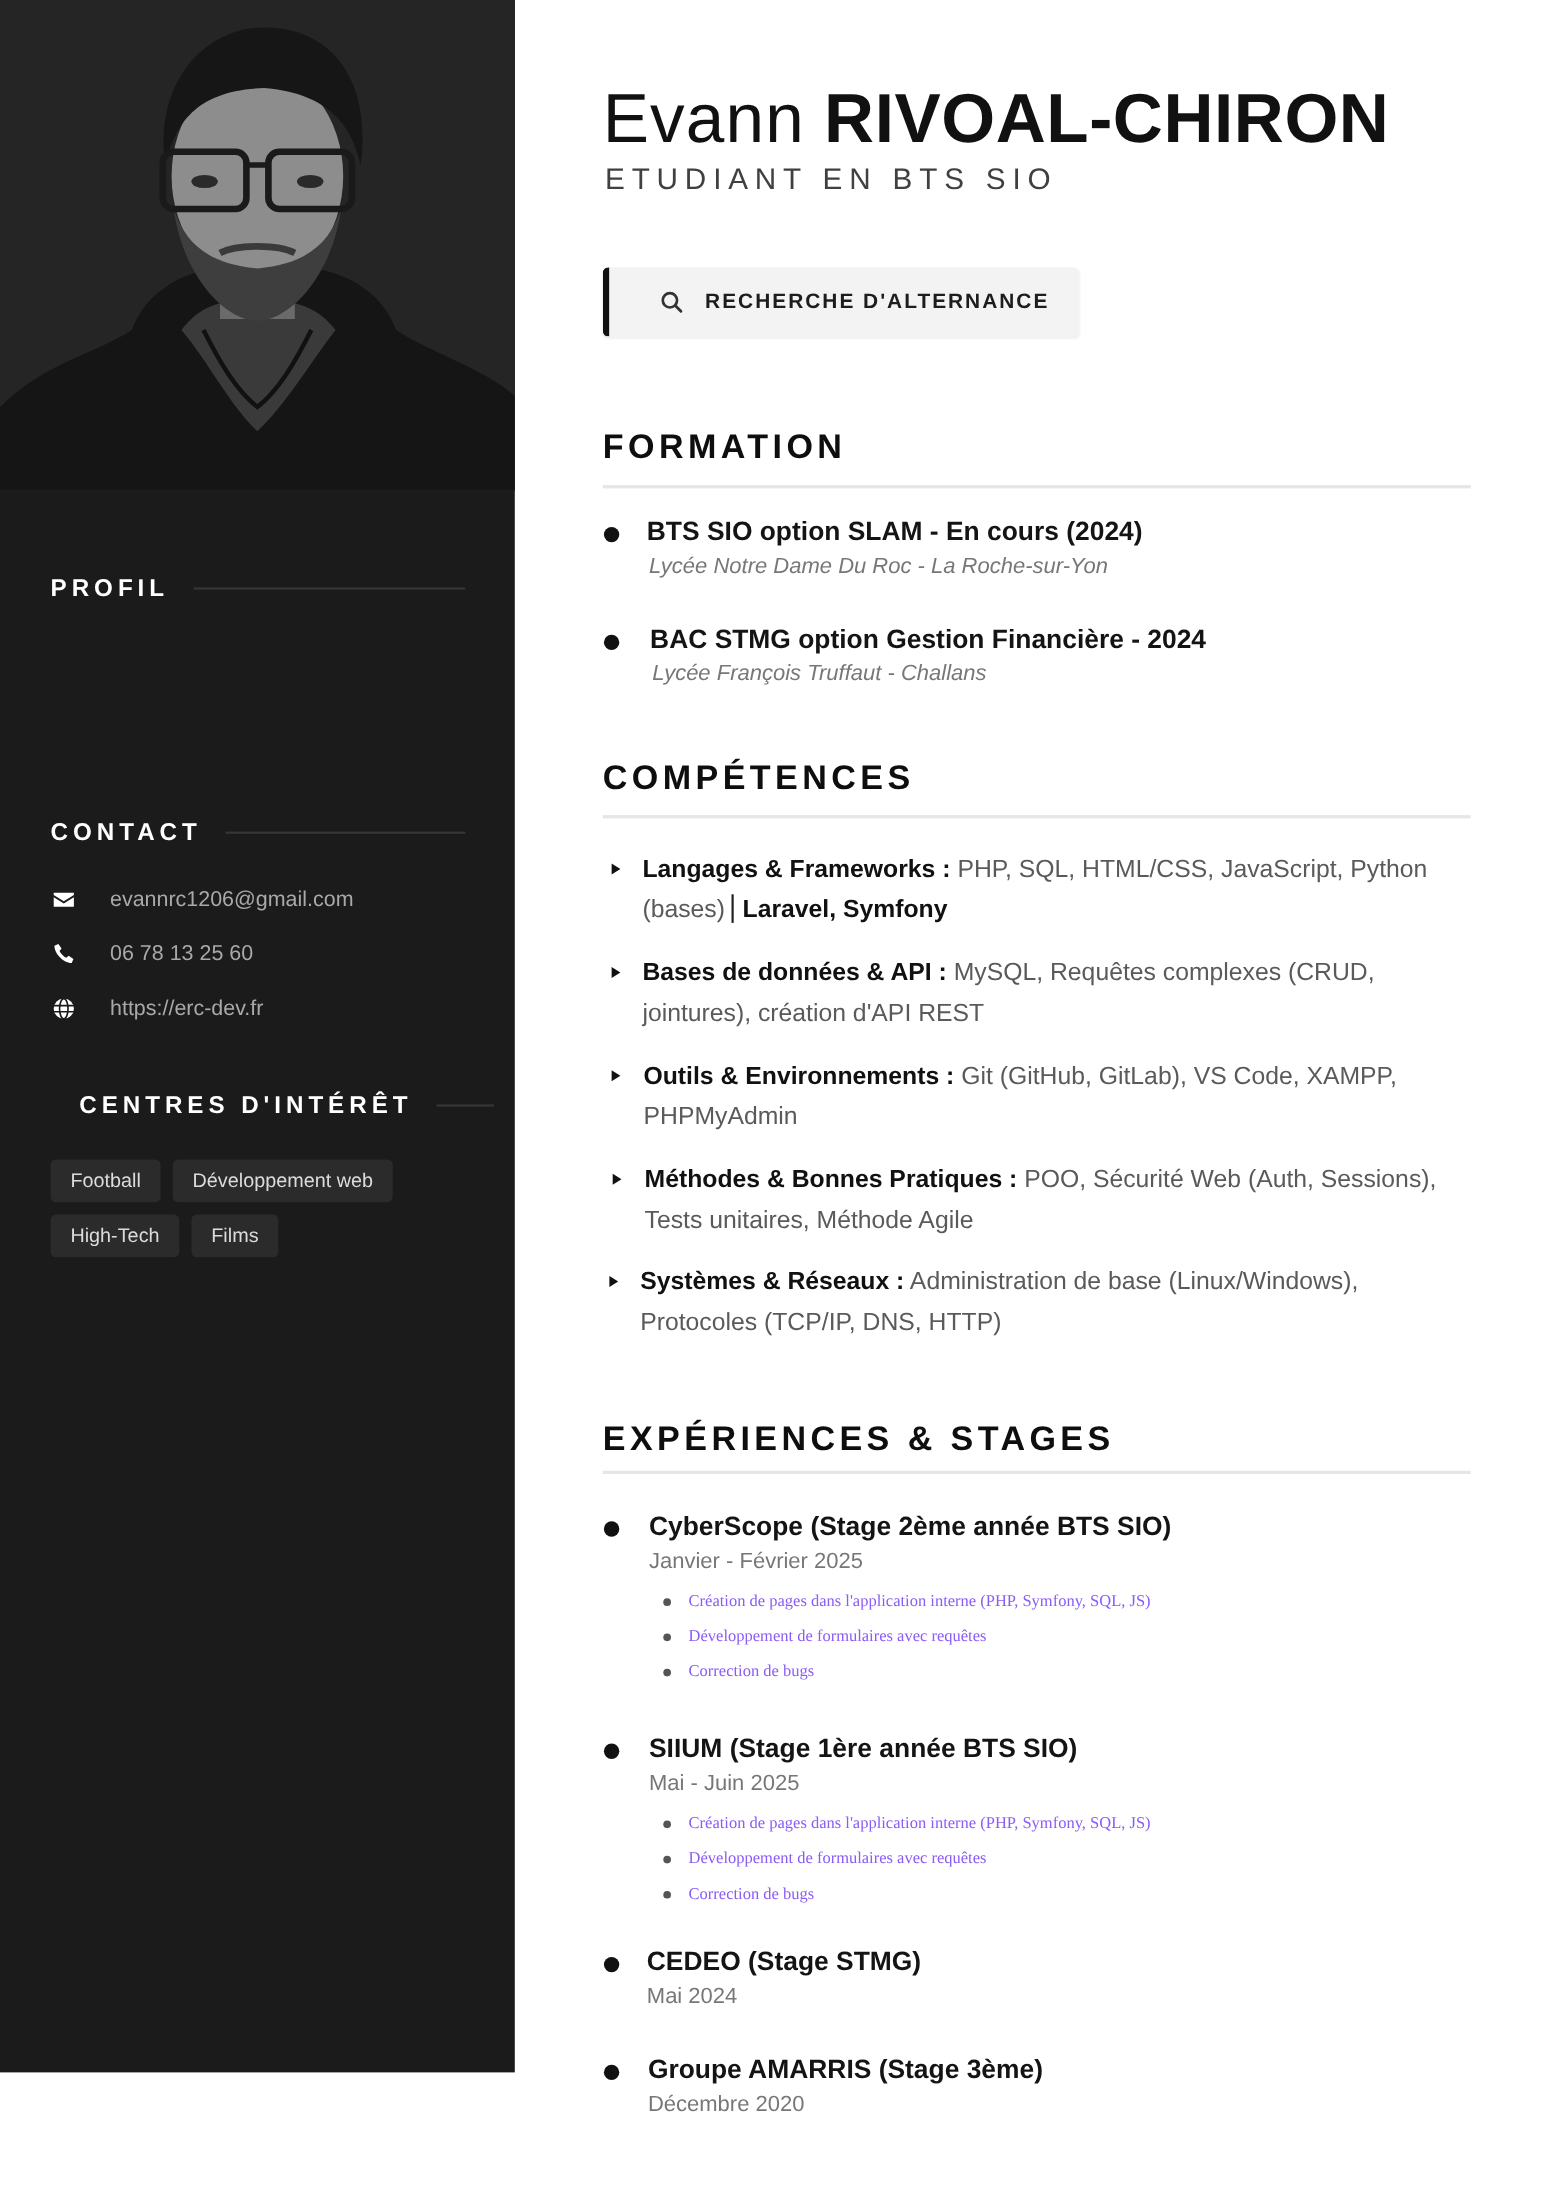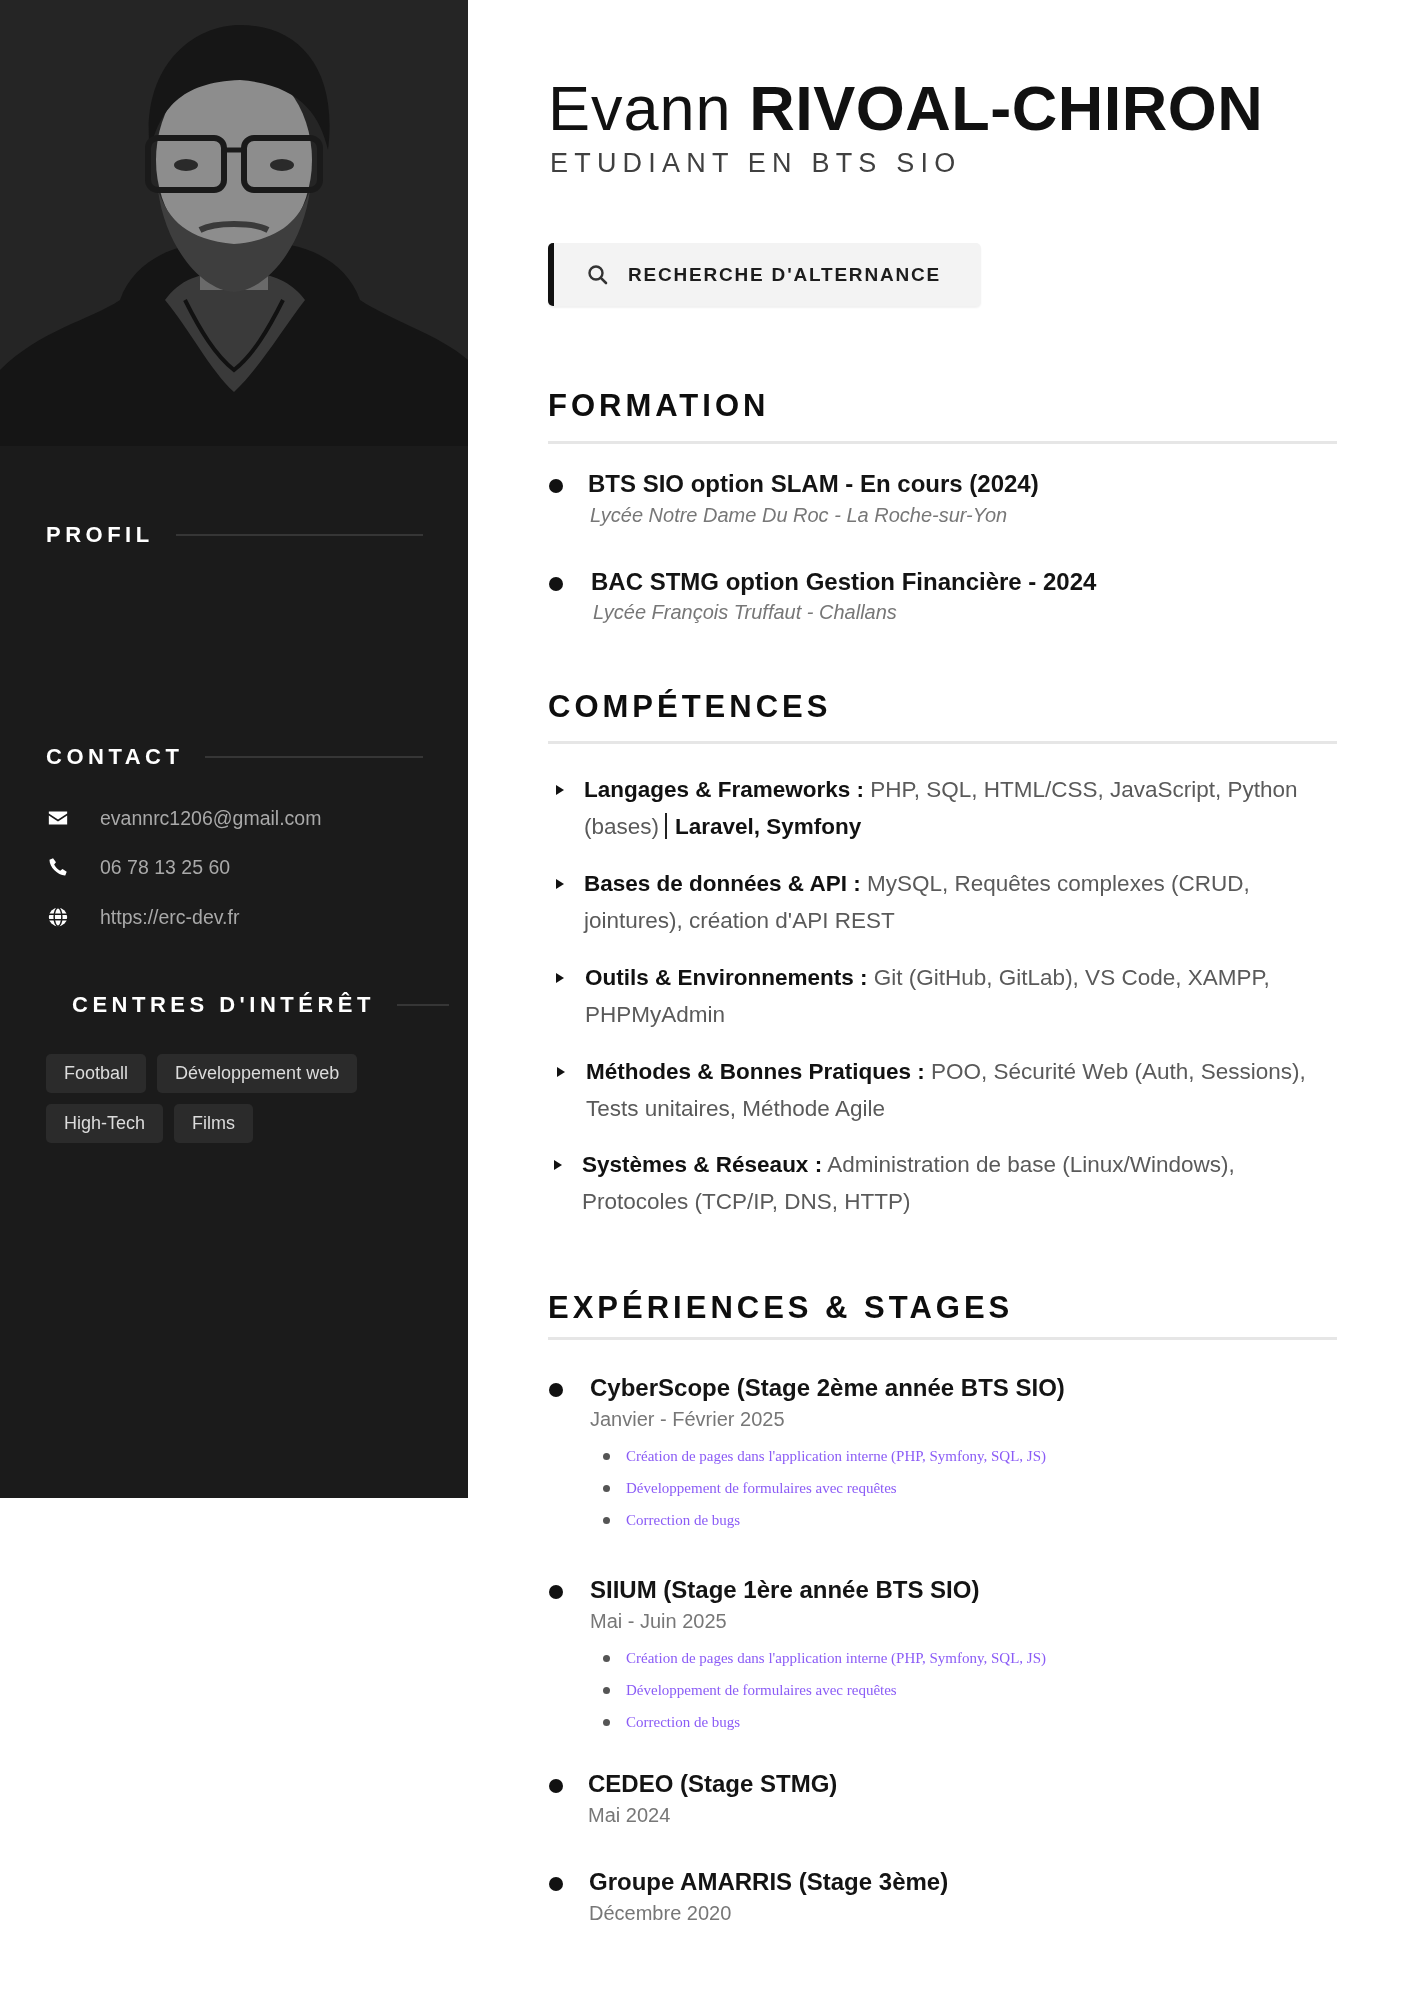--- a/index.html
+++ b/index.html
@@ -1,20 +1,20 @@
 <!DOCTYPE html>
 <html><head>
 <meta charset="utf-8">
 <style>
   * { box-sizing: border-box; margin: 0; padding: 0; }
   html, body { width: 1414px; height: 2000px; background: #ffffff; overflow: hidden; }
   body { position: relative; font-family: "Liberation Sans", "DejaVu Sans", sans-serif; color: #111; }
 
   
-  .sidebar { position: absolute; left: 0; top: 0; width: 468px; height: 1498px; background: #1b1b1b; }
+  .sidebar { position: absolute; left: 0; top: 0; width: 468px; height: 1884px; background: #1b1b1b; }
   .photo { position: absolute; left: 0; top: 0; width: 468px; height: 446px; background: #252525; overflow: hidden; }
   .photo svg { display: block; width: 100%; height: 100%; }
 
   .side-head { position: absolute; left: 46px; width: 377px; display: flex; align-items: center; }
   .side-head .label { color: #ffffff; font-weight: 700; font-size: 22px; letter-spacing: 4.5px; white-space: nowrap; }
   .side-head .rule { flex: 1; height: 2px; background: #363636; margin-left: 22px; }
 
   .profile-text { position: absolute; left: 46px; top: 584px; width: 377px; color: #b9b9b9; font-size: 19.5px; line-height: 33px; text-align: justify; }
 
   .contact-row { position: absolute; left: 46px; display: flex; align-items: center; height: 30px; }
@@ -24,21 +24,21 @@
 
   .tags { position: absolute; left: 46px; top: 1054px; width: 377px; display: flex; flex-wrap: wrap; gap: 11px 11px; }
   .tag { background: #2b2b2b; color: #dcdcdc; font-size: 18px; height: 39px; line-height: 39px; padding: 0 18px; border-radius: 5px; white-space: nowrap; }
 
   
   .name { position: absolute; left: 548px; top: 68px; font-size: 63px; line-height: 80px; white-space: nowrap; color: #111; }
   .name .first { font-weight: 300; letter-spacing: 1px; }
   .name .last { font-weight: 700; letter-spacing: 0.5px; }
   .title { position: absolute; left: 550px; top: 148px; font-size: 27px; letter-spacing: 6.2px; color: #404040; white-space: nowrap; }
 
-  .badge { position: absolute; left: 548px; top: 243px; width: 433px; height: 63px; background: #f3f3f3; border-left: 6px solid #111; border-radius: 5px; box-shadow: 0 2px 2px rgba(0,0,0,0.06); display: flex; align-items: center; padding-left: 32px; }
+  .badge { position: absolute; left: 548px; top: 243px; width: 433px; height: 63px; background: #f3f3f3; border-left: 6px solid #111; border-radius: 5px; box-shadow: 0 2px 2px rgba(0,0,0,0.06); display: flex; align-items: center; padding-left: 45px; }
   .badge svg { width: 24px; height: 24px; }
   .badge .blabel { margin-left: 18px; font-weight: 700; font-size: 19px; letter-spacing: 1.8px; color: #1d1d1d; }
 
   .sec-head { position: absolute; left: 548px; width: 789px; }
   .sec-head .stitle { font-weight: 700; font-size: 31px; letter-spacing: 4px; color: #0e0e0e; white-space: nowrap; line-height: 36px; }
   .sec-head .srule { position: absolute; left: 0; width: 789px; height: 3px; background: #e6e6e6; }
 
   .edu-item { position: absolute; left: 548px; width: 789px; }
   .dot { position: absolute; left: 1px; width: 14px; height: 14px; border-radius: 50%; background: #111; }
   .edu-item .etitle { position: absolute; left: 40px; font-weight: 700; font-size: 24px; color: #141414; white-space: nowrap; }

